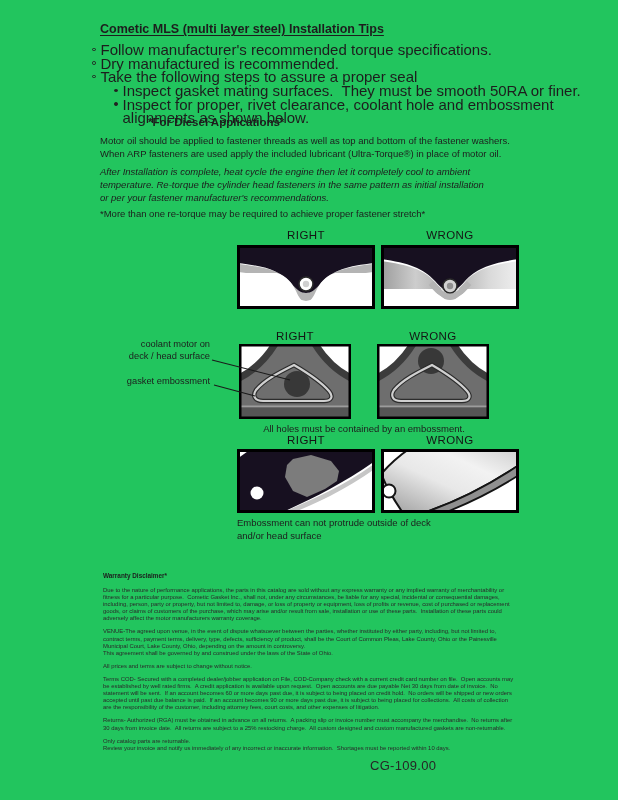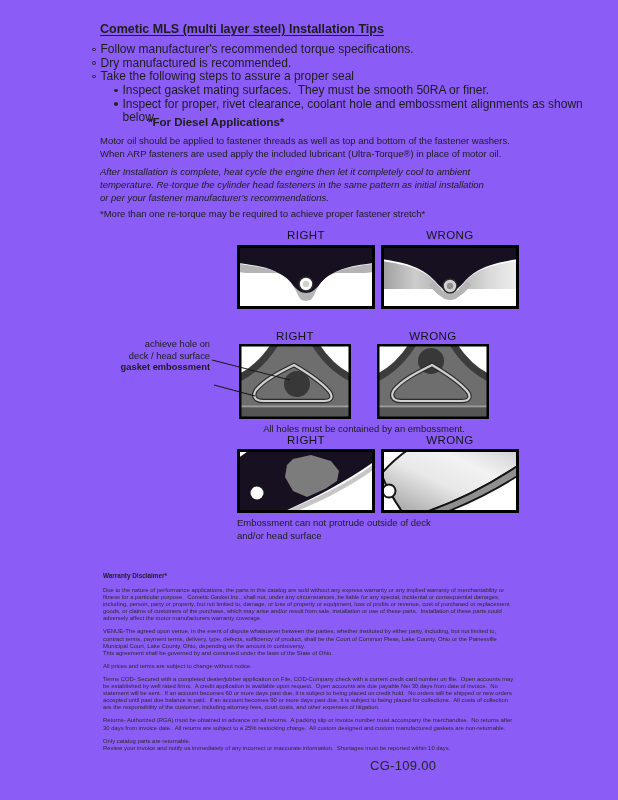--- a/index.html
+++ b/index.html
@@ -1,24 +1,24 @@
 <!DOCTYPE html>
 <html><head>
 <meta charset="utf-8">
 <style>
   * { margin:0; padding:0; box-sizing:border-box; }
   html,body { background:#ffffff; }
-  .page { position:relative; width:618px; height:800px; background:#8b5cf6;
+  .page { position:relative; width:618px; height:800px; background:#22c55e;
           font-family:"Liberation Sans", sans-serif; color:#1d1d1d; overflow:hidden; }
   .abs { position:absolute; }
   .pre { white-space:pre-wrap; }
 
   .title { font-size:12.5px; font-weight:bold; text-decoration:underline; text-underline-offset:2px; }
 
-  .bullets { font-size:12px; }
+  .bullets { font-size:15px; }
   .bullet-row { display:flex; line-height:13.7px; }
   .dot { flex:0 0 auto; width:3.5px; height:3.5px; border:1px solid #222; border-radius:50%; margin:4.5px 5px 0 0; }
   .dot.filled { background:#222; }
 
   .h2 { font-size:11.5px; font-weight:bold; }
   .bodyline { font-size:9.5px; line-height:13.2px; white-space:pre-wrap; }
 
   .dlabel { width:138px; text-align:center; font-size:11.5px; letter-spacing:.4px; color:#141414; }
   .dlabel.narrow { width:112px; }
   .caption { font-size:9.5px; line-height:13px; white-space:pre-wrap; }
@@ -120,24 +120,24 @@
     <circle cx="69" cy="41" r="3.2" fill="#8f8f8f"></circle>
     <rect x="1.5" y="1.5" width="135" height="61" fill="none" stroke="#000" stroke-width="3"></rect>
   </svg>
 
 
   <div class="abs dlabel narrow" style="left:239px; top:330px;">RIGHT</div>
   <div class="abs dlabel narrow" style="left:377px; top:330px;">WRONG</div>
 
   <div class="abs ann" style="left:90px; top:339px; width:120px;">
 
-  <div>achieve hole on</div>
+  <div>coolant motor on</div>
       <div>deck / head surface</div>
     </div>
-  <div class="abs ann" style="left:90px; top:362px; width:120px;font-weight:bold;">gasket embossment</div>
+  <div class="abs ann" style="left:90px; top:376px; width:120px;">gasket embossment</div>
 
   <svg class="abs panel" style="left:239px; top:344px;" width="112" height="75" viewBox="0 0 112 75">
     <rect width="112" height="75" fill="#6e6e6e"></rect>
     <rect y="61.5" width="112" height="2" fill="#9c9c9c"></rect>
     <rect y="63.5" width="112" height="11.5" fill="#555555"></rect>
     <path d="M0,0 H36 C26,16 12,28 0,34 Z" fill="#ffffff"></path>
     <path d="M112,0 H76 C86,16 100,28 112,34 Z" fill="#ffffff"></path>
     <path d="M36,0 C26,16 12,28 0,34" stroke="#3c3c3c" stroke-width="7" fill="none"></path>
     <path d="M76,0 C86,16 100,28 112,34" stroke="#3c3c3c" stroke-width="7" fill="none"></path>
     <path d="M55,21 C67,28 83,39 90,47 C95,53 92,57 85,57 L24,57 C16,57 13,52 17,46 C26,35 43,27 55,21 Z" fill="none" stroke="#2c2c2c" stroke-width="4.5"></path>

